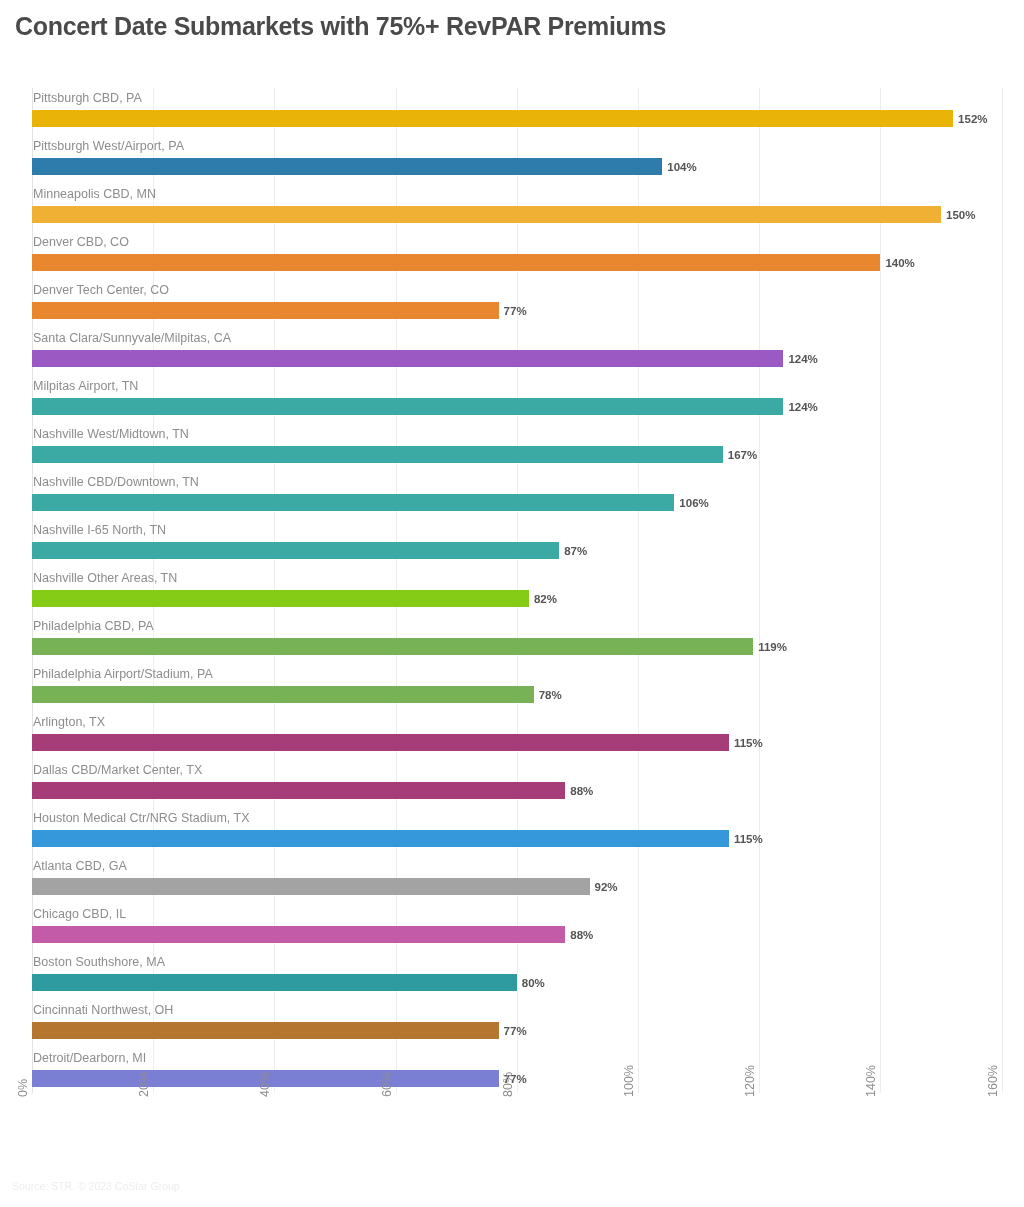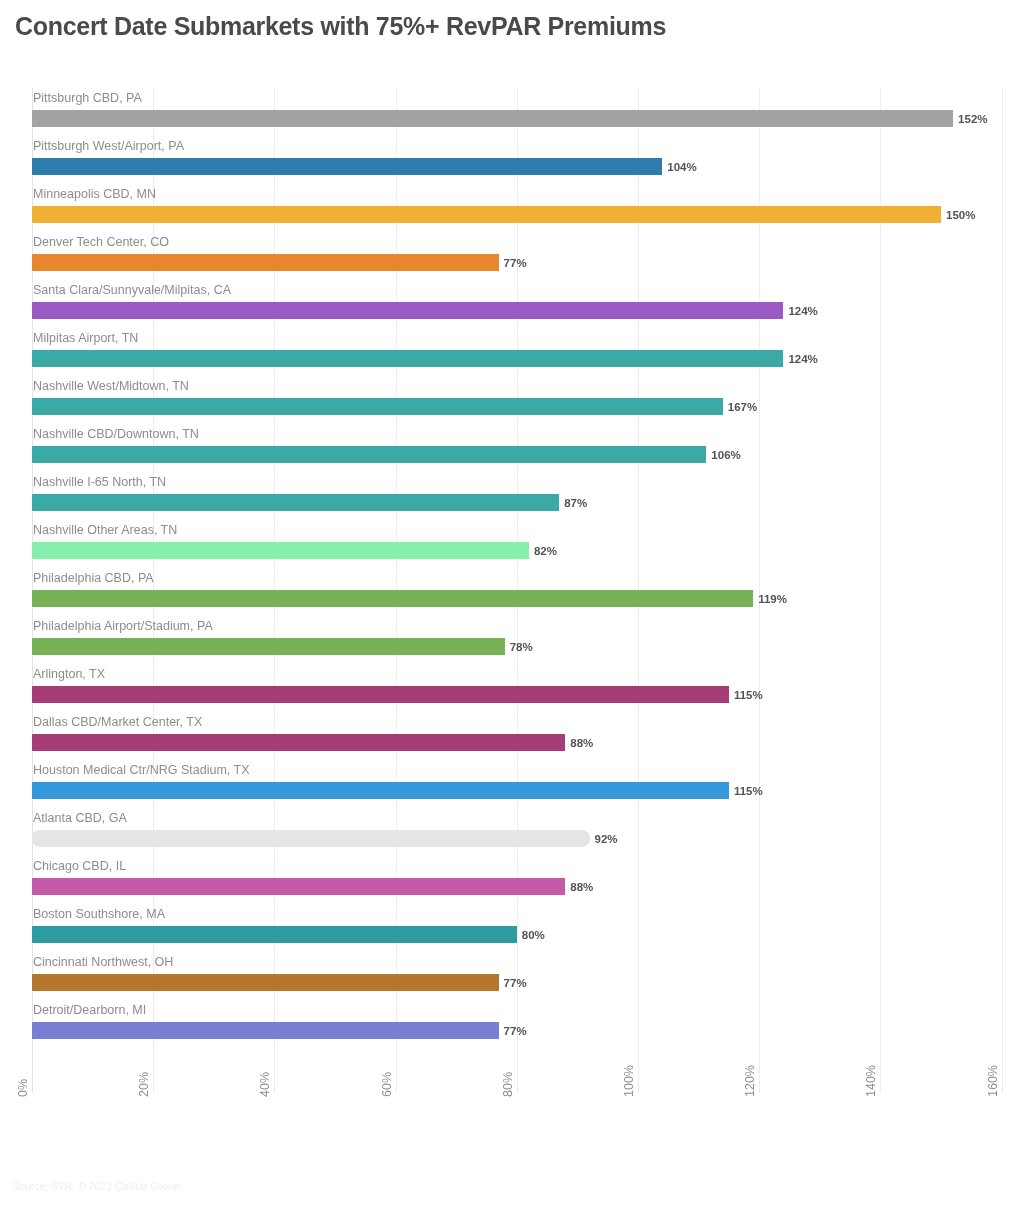--- a/index.html
+++ b/index.html
@@ -150,21 +150,21 @@
       <div class="gridline" style="left: 516.8px;"></div>
       <div class="gridline" style="left: 638px;"></div>
       <div class="gridline" style="left: 759.2px;"></div>
       <div class="gridline" style="left: 880.4px;"></div>
       <div class="gridline" style="left: 1001.6px;"></div>
     </div>
   <div class="rows">
       <div class="row">
         <div class="row-label">Pittsburgh CBD, PA</div>
         <div class="bar-track">
-          <div class="bar" style="width: 921.12px; background: #a3a3a3;">
+          <div class="bar" style="width: 921.12px; background: #eab308;">
             <span class="bar-value">152%</span>
           </div>
         </div>
       </div>
       <div class="row">
         <div class="row-label">Pittsburgh West/Airport, PA</div>
         <div class="bar-track">
           <div class="bar" style="width: 630.24px; background: rgb(46, 124, 171);">
             <span class="bar-value">104%</span>
           </div>
@@ -172,20 +172,28 @@
       </div>
       <div class="row">
         <div class="row-label">Minneapolis CBD, MN</div>
         <div class="bar-track">
           <div class="bar" style="width: 909px; background: rgb(239, 176, 52);">
             <span class="bar-value">150%</span>
           </div>
         </div>
       </div>
       <div class="row">
+        <div class="row-label">Denver CBD, CO</div>
+        <div class="bar-track">
+          <div class="bar" style="width: 848.4px; background: rgb(232, 135, 46);">
+            <span class="bar-value">140%</span>
+          </div>
+        </div>
+      </div>
+      <div class="row">
         <div class="row-label">Denver Tech Center, CO</div>
         <div class="bar-track">
           <div class="bar" style="width: 466.62px; background: rgb(232, 135, 46);">
             <span class="bar-value">77%</span>
           </div>
         </div>
       </div>
       <div class="row">
         <div class="row-label">Santa Clara/Sunnyvale/Milpitas, CA</div>
         <div class="bar-track">
@@ -206,53 +214,53 @@
         <div class="row-label">Nashville West/Midtown, TN</div>
         <div class="bar-track">
           <div class="bar" style="width: 690.84px; background: rgb(59, 169, 164);">
             <span class="bar-value">167%</span>
           </div>
         </div>
       </div>
       <div class="row">
         <div class="row-label">Nashville CBD/Downtown, TN</div>
         <div class="bar-track">
-          <div class="bar" style="width: 642.36px; background: rgb(59, 169, 164); padding-left: 32px;">
+          <div class="bar" style="width: 642.36px; background: rgb(59, 169, 164);">
             <span class="bar-value">106%</span>
           </div>
         </div>
       </div>
       <div class="row">
         <div class="row-label">Nashville I-65 North, TN</div>
         <div class="bar-track">
           <div class="bar" style="width: 527.22px; background: rgb(59, 169, 164);">
             <span class="bar-value">87%</span>
           </div>
         </div>
       </div>
       <div class="row">
         <div class="row-label">Nashville Other Areas, TN</div>
         <div class="bar-track">
-          <div class="bar" style="width: 496.92px; background: #86efac;">
+          <div class="bar" style="width: 496.92px; background: #84cc16;">
             <span class="bar-value">82%</span>
           </div>
         </div>
       </div>
       <div class="row">
         <div class="row-label">Philadelphia CBD, PA</div>
         <div class="bar-track">
           <div class="bar" style="width: 721.14px; background: rgb(119, 178, 86);">
             <span class="bar-value">119%</span>
           </div>
         </div>
       </div>
       <div class="row">
         <div class="row-label">Philadelphia Airport/Stadium, PA</div>
         <div class="bar-track">
-          <div class="bar" style="width: 472.68px; background: rgb(119, 178, 86);">
+          <div class="bar" style="width: 472.68px; background: rgb(119, 178, 86); padding-left: 29px;">
             <span class="bar-value">78%</span>
           </div>
         </div>
       </div>
       <div class="row">
         <div class="row-label">Arlington, TX</div>
         <div class="bar-track">
           <div class="bar" style="width: 696.9px; background: rgb(166, 61, 121);">
             <span class="bar-value">115%</span>
           </div>
@@ -270,21 +278,21 @@
         <div class="row-label">Houston Medical Ctr/NRG Stadium, TX</div>
         <div class="bar-track">
           <div class="bar" style="width: 696.9px; background: rgb(52, 152, 219);">
             <span class="bar-value">115%</span>
           </div>
         </div>
       </div>
       <div class="row">
         <div class="row-label">Atlanta CBD, GA</div>
         <div class="bar-track">
-          <div class="bar" style="width: 557.52px; background: #e5e5e5; border-radius: 8px;">
+          <div class="bar" style="width: 557.52px; background: #a3a3a3;">
             <span class="bar-value">92%</span>
           </div>
         </div>
       </div>
       <div class="row">
         <div class="row-label">Chicago CBD, IL</div>
         <div class="bar-track">
           <div class="bar" style="width: 533.28px; background: rgb(196, 91, 168);">
             <span class="bar-value">88%</span>
           </div>

